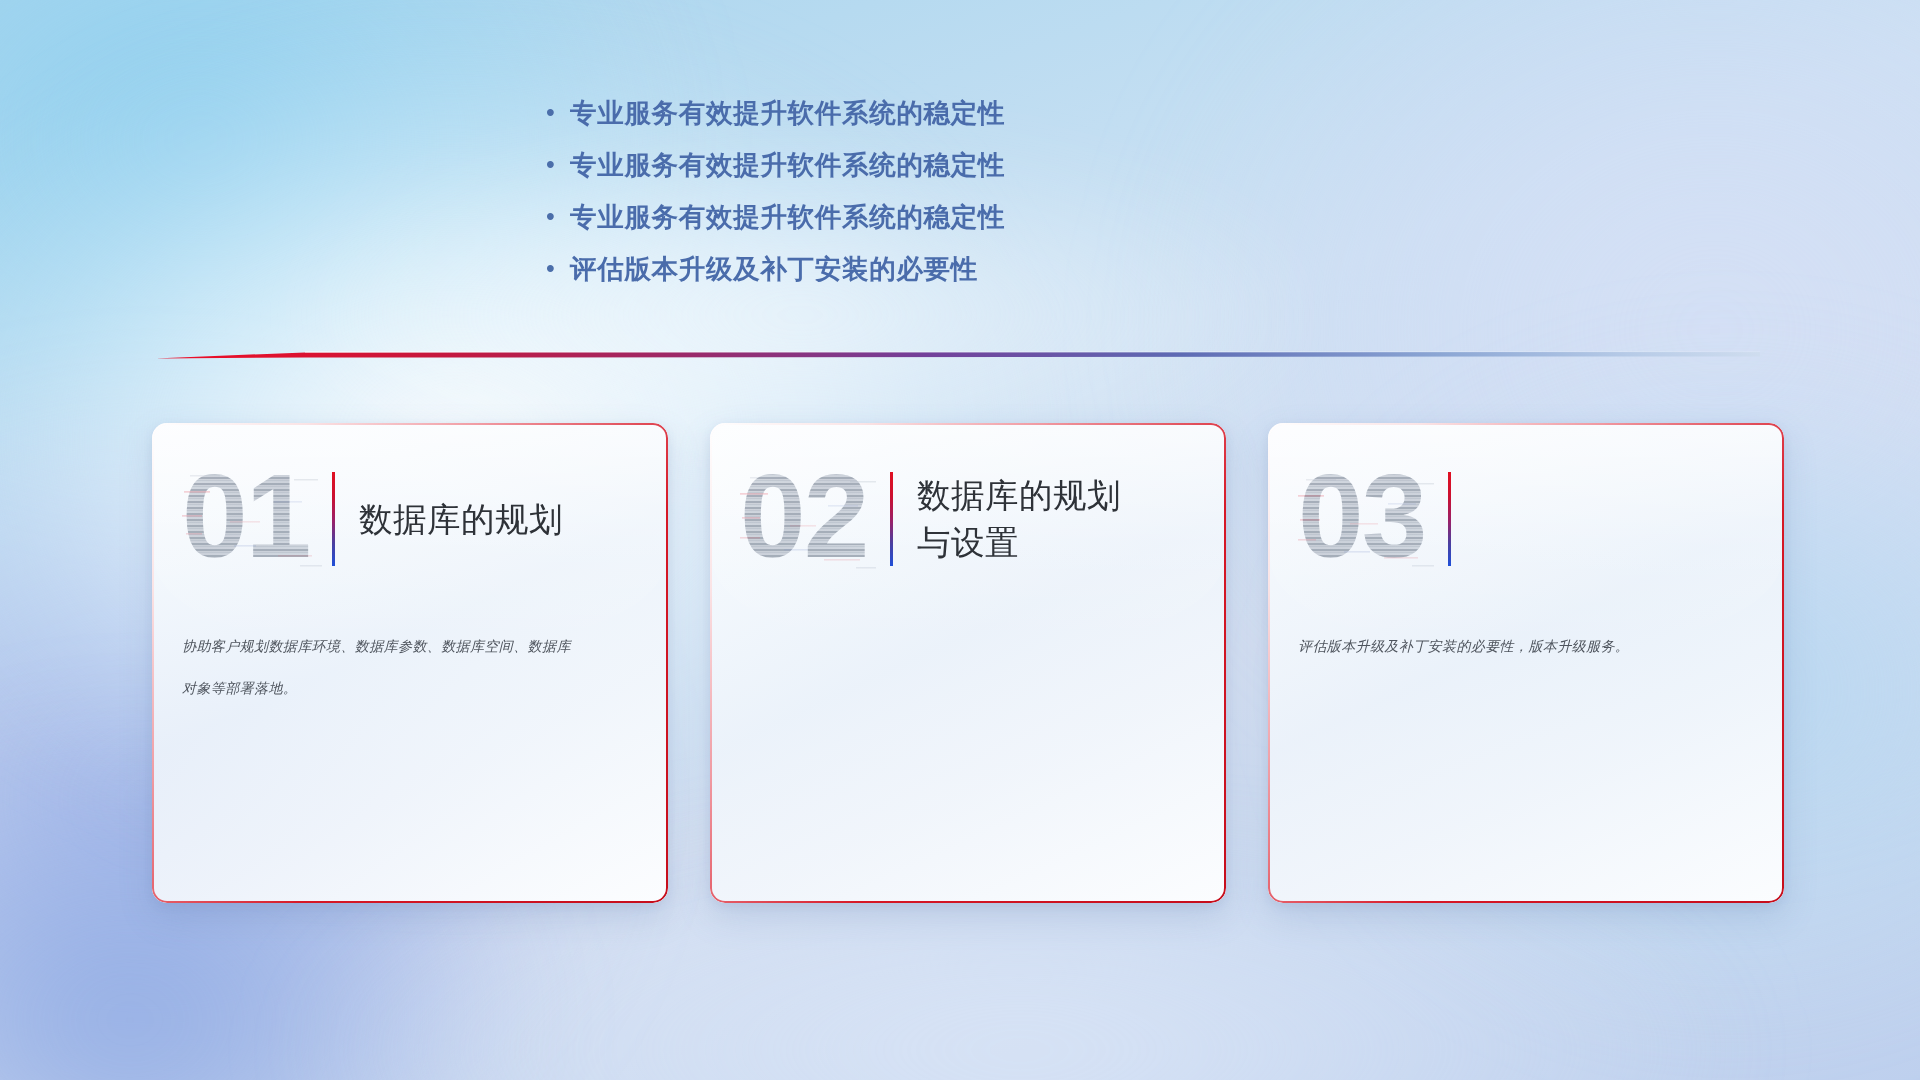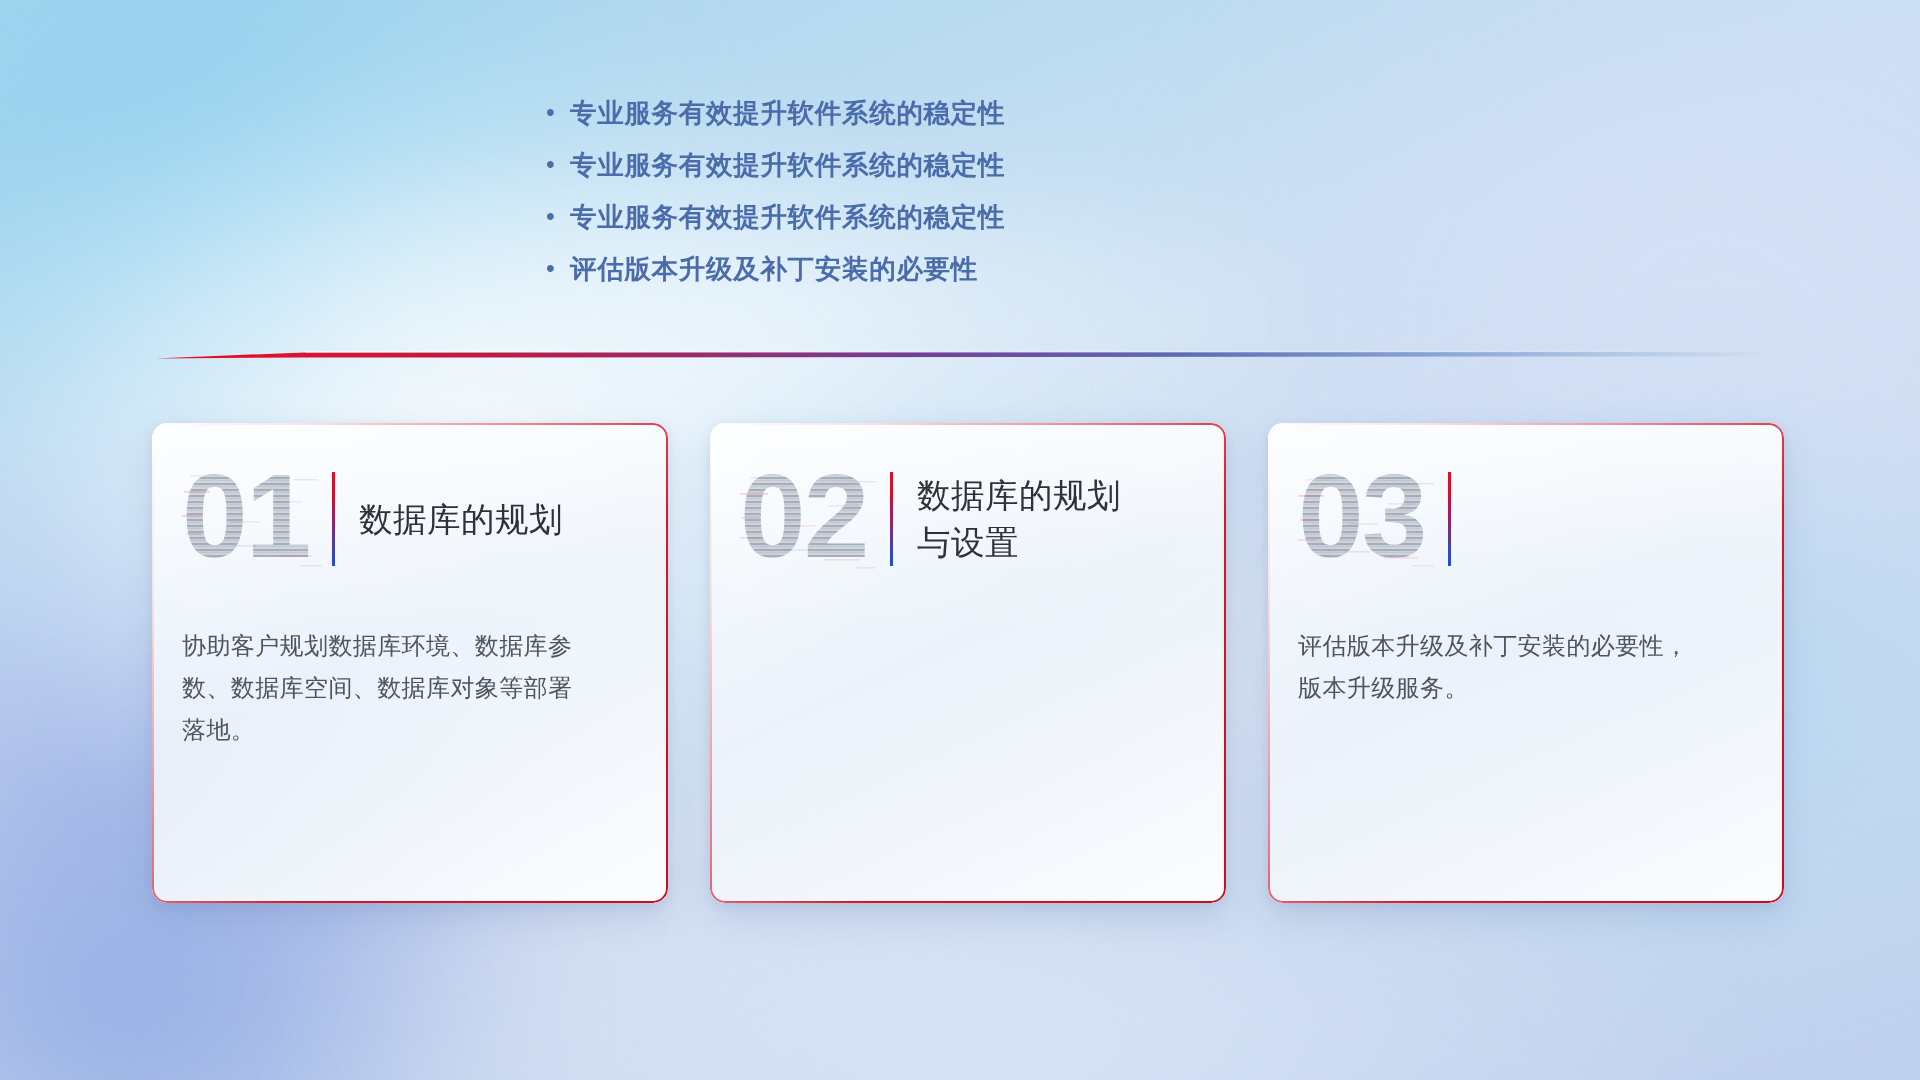--- a/index.html
+++ b/index.html
@@ -258,25 +258,26 @@
     font-size: 33.5px;
     line-height: 47px;
     font-weight: 400;
     color: #2e3238;
     letter-spacing: 0.5px;
   }
 
   
   .card-body {
     margin-top: 36px;
-    font-size: 24px;
+    font-size: 14px;
     line-height: 42px;
     color: #4e545d;
     letter-spacing: 0.4px;
     max-width: 400px;
+    font-style: italic;
   }
 </style>
 </head>
 <body>
 
 <div id="slide">
 
   <div class="glow glow-b"></div>
   <div class="glow glow-d"></div>
   <div class="glow glow-e"></div>

